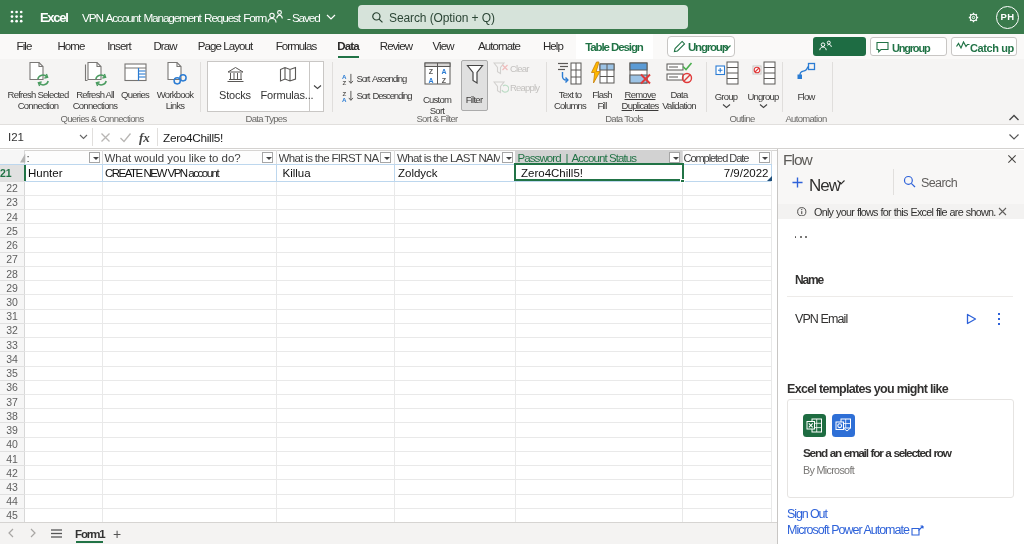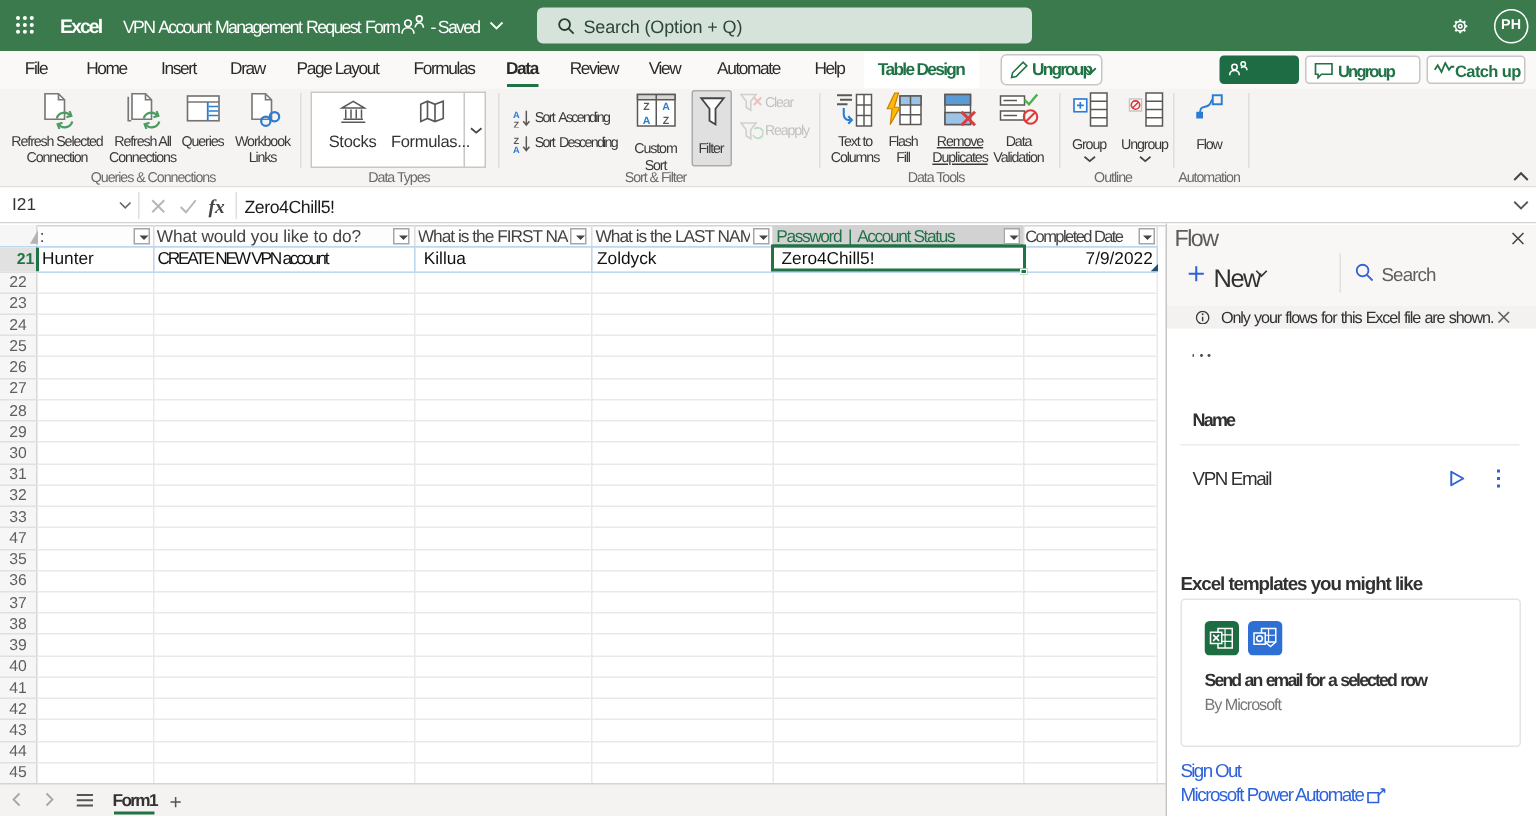--- a/index.html
+++ b/index.html
@@ -324,21 +324,21 @@
 <div class="ab fbtn" style="left:89.4px;top:151.5px;"></div>
 <div class="ab fbtn" style="left:262px;top:151.5px;"></div>
 <div class="ab fbtn" style="left:380.4px;top:151.5px;"></div>
 <div class="ab fbtn" style="left:502px;top:151.5px;"></div>
 <div class="ab fbtn" style="left:669.4px;top:151.5px;"></div>
 <div class="ab fbtn" style="left:758.8px;top:151.5px;"></div>
 <div class="ab" style="left:0;top:163.8px;width:771px;height:1.2px;background:#bdd7ee;"></div>
 <div class="ab" style="left:0;top:164.5px;width:25px;height:357.5px;background:#f6f6f6;border-right:1px solid #d8d8d8;"></div>
 <div class="ab" style="left:0;top:164.5px;width:25px;height:16px;background:#e1e1e1;"></div>
 <div class="ab" style="left:23.5px;top:164.5px;width:2.5px;height:16px;background:#217346;"></div>
-<div class="ab" style="left:0;top:167px;width:34px;text-align:center;font-size:10.5px;font-weight:bold;color:#217346;">21</div>
+<div class="ab" style="left:0;top:167px;width:34px;font-size:10.5px;font-weight:bold;color:#217346;">21</div>
 <div class="rownum" style="top:182.1px;width:24px;">22</div>
 <div class="ab" style="left:0;top:180.5px;width:25px;height:1px;background:#e0e0e0;"></div>
 <div class="rownum" style="top:196.3px;width:24px;">23</div>
 <div class="ab" style="left:0;top:194.7px;width:25px;height:1px;background:#e0e0e0;"></div>
 <div class="rownum" style="top:210.6px;width:24px;">24</div>
 <div class="ab" style="left:0;top:209.0px;width:25px;height:1px;background:#e0e0e0;"></div>
 <div class="rownum" style="top:224.8px;width:24px;">25</div>
 <div class="ab" style="left:0;top:223.2px;width:25px;height:1px;background:#e0e0e0;"></div>
 <div class="rownum" style="top:239.0px;width:24px;">26</div>
 <div class="ab" style="left:0;top:237.4px;width:25px;height:1px;background:#e0e0e0;"></div>
@@ -349,21 +349,21 @@
 <div class="rownum" style="top:281.7px;width:24px;">29</div>
 <div class="ab" style="left:0;top:280.1px;width:25px;height:1px;background:#e0e0e0;"></div>
 <div class="rownum" style="top:296.0px;width:24px;">30</div>
 <div class="ab" style="left:0;top:294.3px;width:25px;height:1px;background:#e0e0e0;"></div>
 <div class="rownum" style="top:310.2px;width:24px;">31</div>
 <div class="ab" style="left:0;top:308.6px;width:25px;height:1px;background:#e0e0e0;"></div>
 <div class="rownum" style="top:324.4px;width:24px;">32</div>
 <div class="ab" style="left:0;top:322.8px;width:25px;height:1px;background:#e0e0e0;"></div>
 <div class="rownum" style="top:338.6px;width:24px;">33</div>
 <div class="ab" style="left:0;top:337.0px;width:25px;height:1px;background:#e0e0e0;"></div>
-<div class="rownum" style="top:352.9px;width:24px;">47</div>
+<div class="rownum" style="top:352.9px;width:24px;">34</div>
 <div class="ab" style="left:0;top:351.3px;width:25px;height:1px;background:#e0e0e0;"></div>
 <div class="rownum" style="top:367.1px;width:24px;">35</div>
 <div class="ab" style="left:0;top:365.5px;width:25px;height:1px;background:#e0e0e0;"></div>
 <div class="rownum" style="top:381.3px;width:24px;">36</div>
 <div class="ab" style="left:0;top:379.7px;width:25px;height:1px;background:#e0e0e0;"></div>
 <div class="rownum" style="top:395.6px;width:24px;">37</div>
 <div class="ab" style="left:0;top:394.0px;width:25px;height:1px;background:#e0e0e0;"></div>
 <div class="rownum" style="top:409.8px;width:24px;">38</div>
 <div class="ab" style="left:0;top:408.2px;width:25px;height:1px;background:#e0e0e0;"></div>
 <div class="rownum" style="top:424.0px;width:24px;">39</div>

